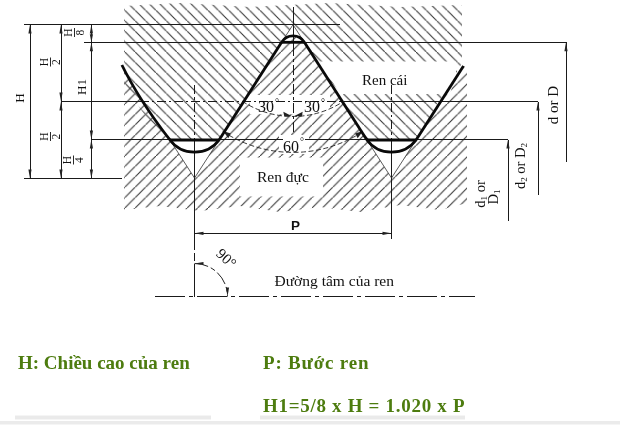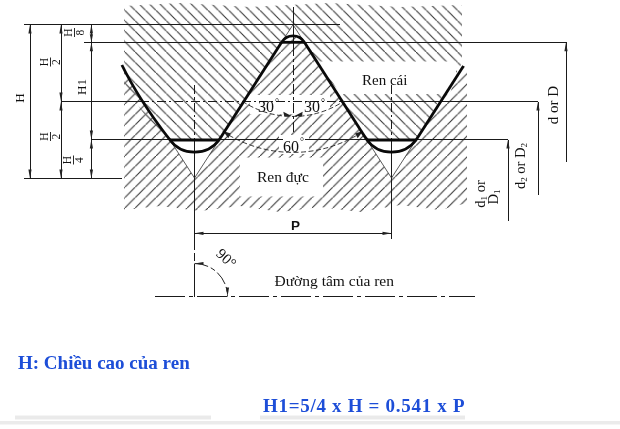--- a/index.html
+++ b/index.html
@@ -1,20 +1,20 @@
 <!DOCTYPE html>
 <html><head>
 <meta charset="utf-8">
 <style>
 html,body{margin:0;padding:0;background:#fff;}
 #page{position:relative;width:620px;height:429px;background:#fff;overflow:hidden;
 font-family:"Liberation Serif", serif;}
 svg{position:absolute;left:0;top:0;}
 .bt{position:absolute;font-family:"Liberation Serif", serif;font-weight:bold;
-font-size:19px;color:#1d4ed8;white-space:nowrap;}
+font-size:19px;color:#4d7c0f;white-space:nowrap;}
 </style>
 </head>
 <body>
 <div id="page">
 <svg width="620" height="429" viewBox="0 0 620 429">
 <defs>
 <pattern id="hf" width="10.4" height="10.4" patternUnits="userSpaceOnUse">
 <path d="M-2,-2 L12.4,12.4" stroke="#373737" stroke-width="1.1"></path>
 </pattern>
 <pattern id="hm" width="10.4" height="10.4" patternUnits="userSpaceOnUse">
@@ -223,16 +223,17 @@
 <text x="0" y="4" font-family="Liberation Serif" font-size="14.5" fill="#111" text-anchor="middle">D<tspan font-size="9" dy="2">1</tspan></text>
       </g>
 
 <rect x="15" y="415.5" width="196" height="4" fill="#c9c9c9" opacity="0.38"></rect>
 <rect x="260" y="415.5" width="205" height="4" fill="#c9c9c9" opacity="0.38"></rect>
 <rect x="0" y="421" width="620" height="3.5" fill="#cccccc" opacity="0.4"></rect>
 </svg>
 
 <div class="bt" style="left:18px;top:352px;">H: Chiều cao của ren</div>
 
-
-
-<div class="bt" style="left:263px;top:395px;letter-spacing:0.7px;">H1=5/4 x H = 0.541 x P</div>
+<div class="bt" style="left:263px;top:352px;letter-spacing:0.8px;">P: Bước ren</div>
+
+
+<div class="bt" style="left:263px;top:395px;letter-spacing:0.7px;">H1=5/8 x H = 1.020 x P</div>
 </div>
 
 </body></html>

